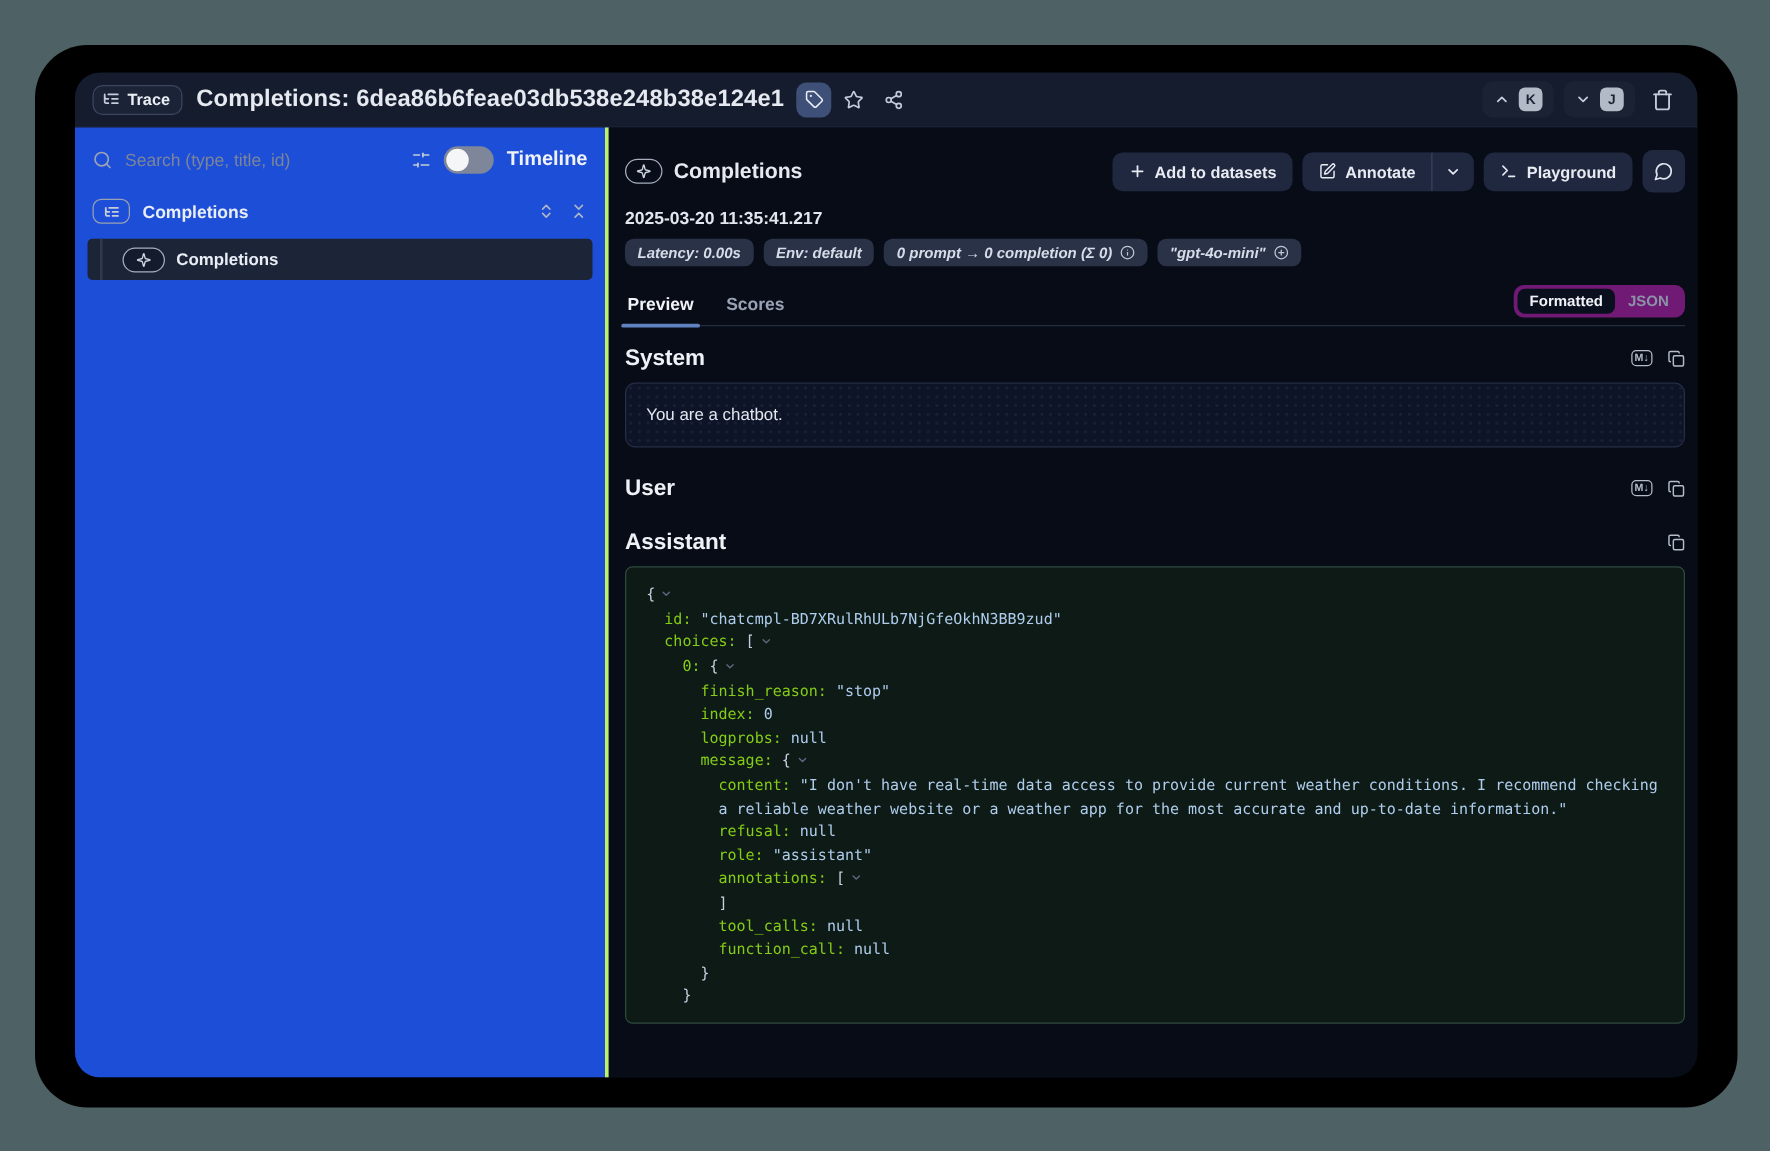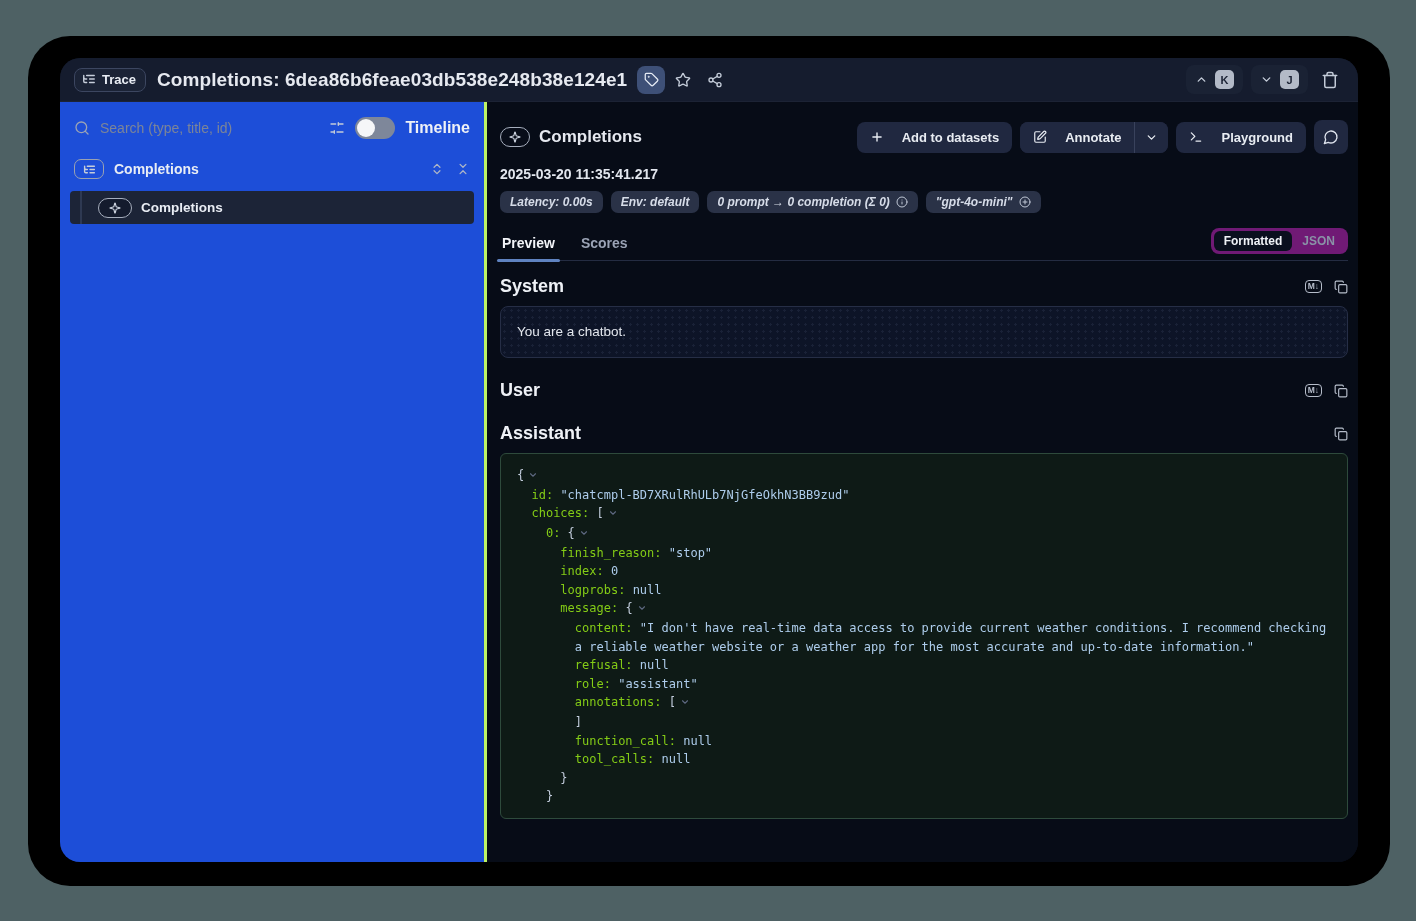--- a/index.html
+++ b/index.html
@@ -89,21 +89,21 @@
     background:rgba(10,16,30,.4);
   }
   .tree-child-row .gen-pill { margin-left:28px; }
   .tree-child-label { font-size:13.5px; font-weight:700; margin-left:9px; color:#e9edf4; }
   
   .main { flex:1; background:#070c17; min-width:0; padding:0 10px 0 13px; overflow:hidden; }
   .main-header { display:flex; align-items:center; margin-top:18px; }
   .main-title { font-size:17px; font-weight:700; margin-left:9px; }
   .main-actions { margin-left:auto; display:flex; align-items:center; gap:8px; }
   .act-btn {
-    display:flex; align-items:center; gap:18px; background:#202840; border:none;
+    display:flex; align-items:center; gap:7px; background:#202840; border:none;
     border-radius:8px; padding:8px 13px; color:#e8ecf2; font-size:13px; font-weight:700;
     font-family:"Liberation Sans",sans-serif; cursor:pointer; white-space:nowrap;
   }
   .split { display:flex; background:#202840; border-radius:8px; overflow:hidden; }
   .split .act-btn { border-radius:0; }
   .split .chev-part { padding:8px 10px; border-left:1px solid #39425c; }
   .bubble-btn {
     width:34px; height:34px; border-radius:8px; background:#202840; border:none;
     display:flex; align-items:center; justify-content:center; color:#dde2ec; cursor:pointer;
   }
@@ -460,22 +460,22 @@
                     <path d="m6 9 6 6 6-6"></path>
                   </svg></span></div>
               <div class="code-line"><span>        </span><span class="key">content:</span> <span class="val">"I don't have real-time data access to provide current weather conditions. I recommend checking</span></div>
               <div class="code-line"><span>        </span><span class="val">a reliable weather website or a weather app for the most accurate and up-to-date information."</span></div>
               <div class="code-line"><span>        </span><span class="key">refusal:</span> <span class="val">null</span></div>
               <div class="code-line"><span>        </span><span class="key">role:</span> <span class="val">"assistant"</span></div>
               <div class="code-line"><span>        </span><span class="key">annotations:</span> <span class="punct">[</span><span class="caret"><svg width="10" height="10" viewBox="0 0 24 24" fill="none" stroke="#5d6880" stroke-width="2.6" stroke-linecap="round" stroke-linejoin="round">
                     <path d="m6 9 6 6 6-6"></path>
                   </svg></span></div>
               <div class="code-line"><span>        </span><span class="punct">]</span></div>
+              <div class="code-line"><span>        </span><span class="key">tool_calls:</span> <span class="val">null</span></div>
               <div class="code-line"><span>        </span><span class="key">function_call:</span> <span class="val">null</span></div>
-              <div class="code-line"><span>        </span><span class="key">tool_calls:</span> <span class="val">null</span></div>
               <div class="code-line"><span>      </span><span class="punct">}</span></div>
               <div class="code-line"><span>    </span><span class="punct">}</span></div>
             </div>
       </div>
 
     </div>
   </div>
 </div>
 </div>
 

